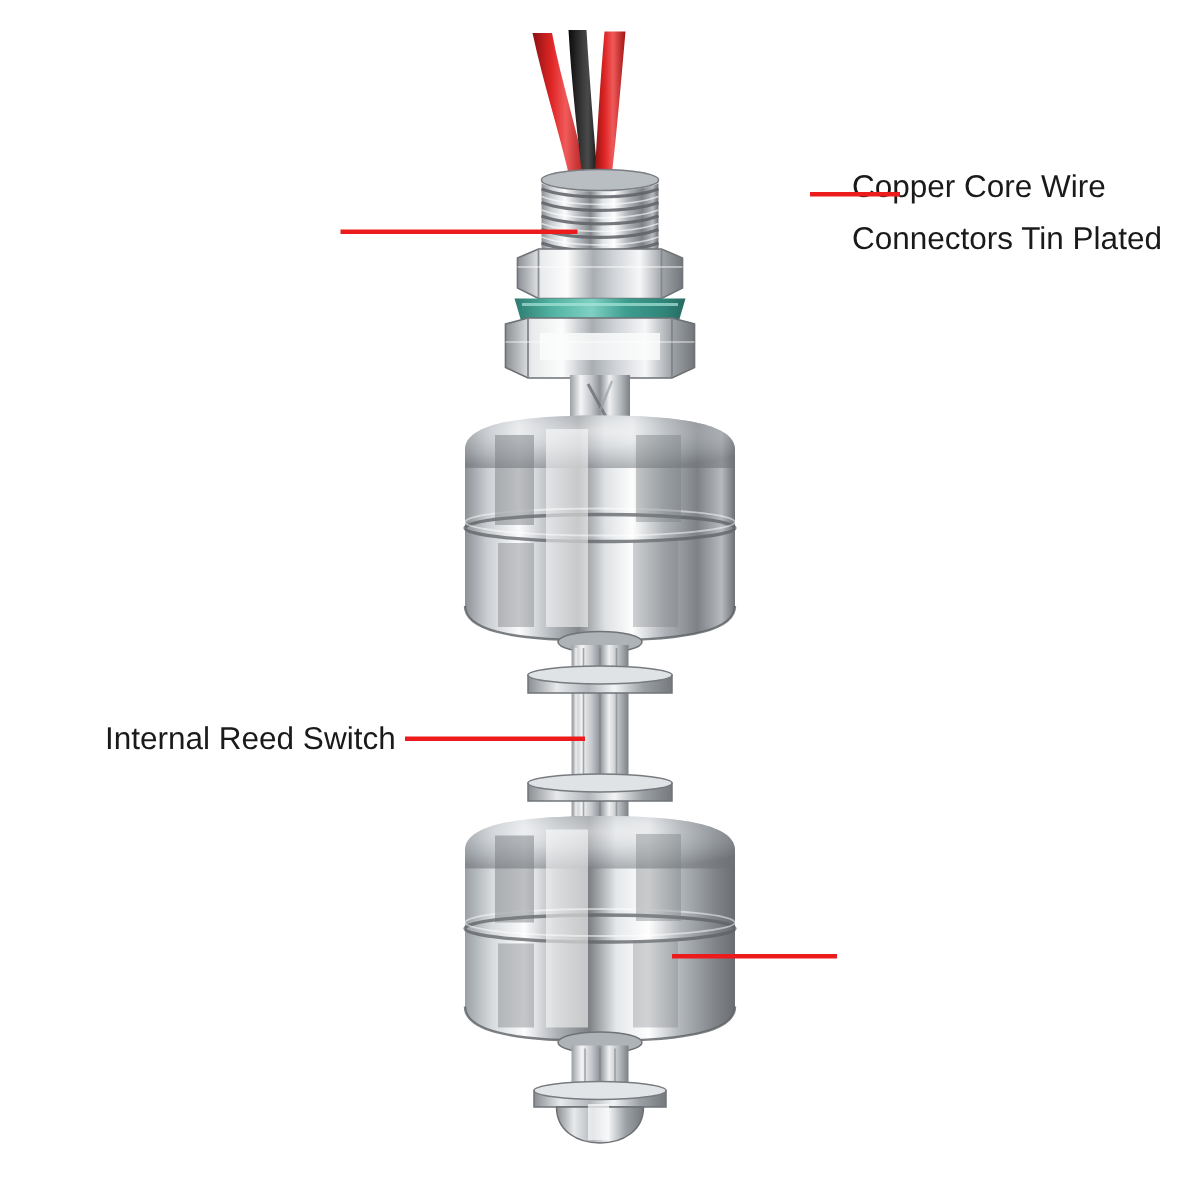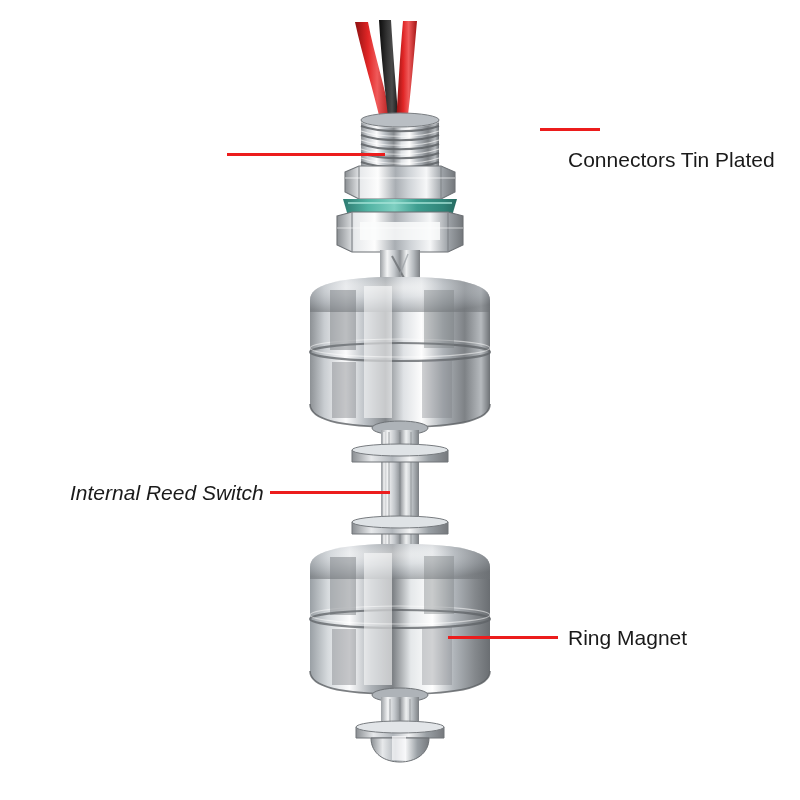--- a/index.html
+++ b/index.html
@@ -220,22 +220,22 @@
       </g>
       <g>
         <path d="M371,738 C371,754 385,762 400,762 C415,762 429,754 429,738 Z" fill="url(#capG)" stroke="#6c7074" stroke-width="1"></path>
         <rect x="392" y="736" width="14" height="24" fill="#fbfbfc" opacity="0.7"></rect>
       </g>
     </g>
   </svg>
 
   <div class="leader" style="left:227px; top:153px; width:158px;"></div>
 
+  <div class="annot-label" style="left:568px; top:110px;">Copper Core Wire</div>
   <div class="annot-label" style="left:568px; top:145px;">Connectors Tin Plated</div>
   <div class="leader" style="left:540px; top:128px; width:60px;"></div>
 
-  <div class="annot-label" style="left:70px; top:478px;font-style:italic;">Internal Reed Switch</div>
+  <div class="annot-label" style="left:70px; top:478px;">Internal Reed Switch</div>
   <div class="leader" style="left:270px; top:491px; width:120px;"></div>
 
-  <div class="annot-label" style="left:568px; top:623px;">Ring Magnet</div>
   <div class="leader" style="left:448px; top:636px; width:110px;"></div>
 
 </div>
 
 </body></html>

